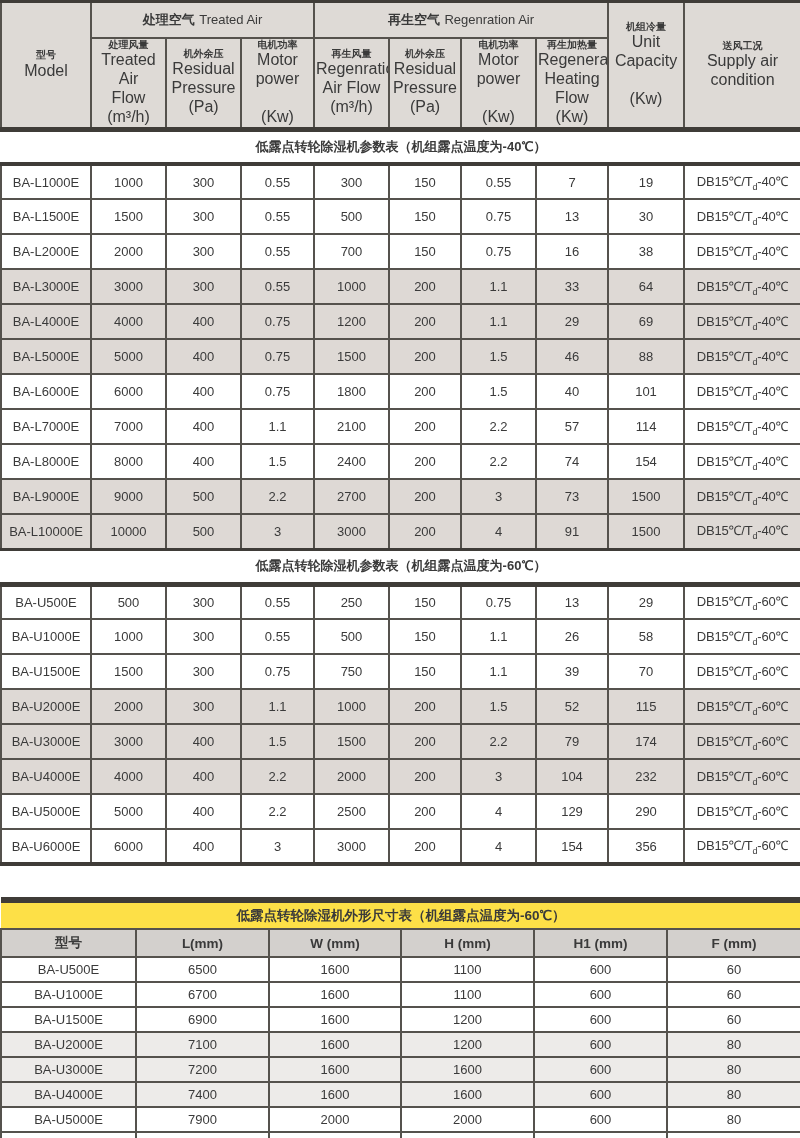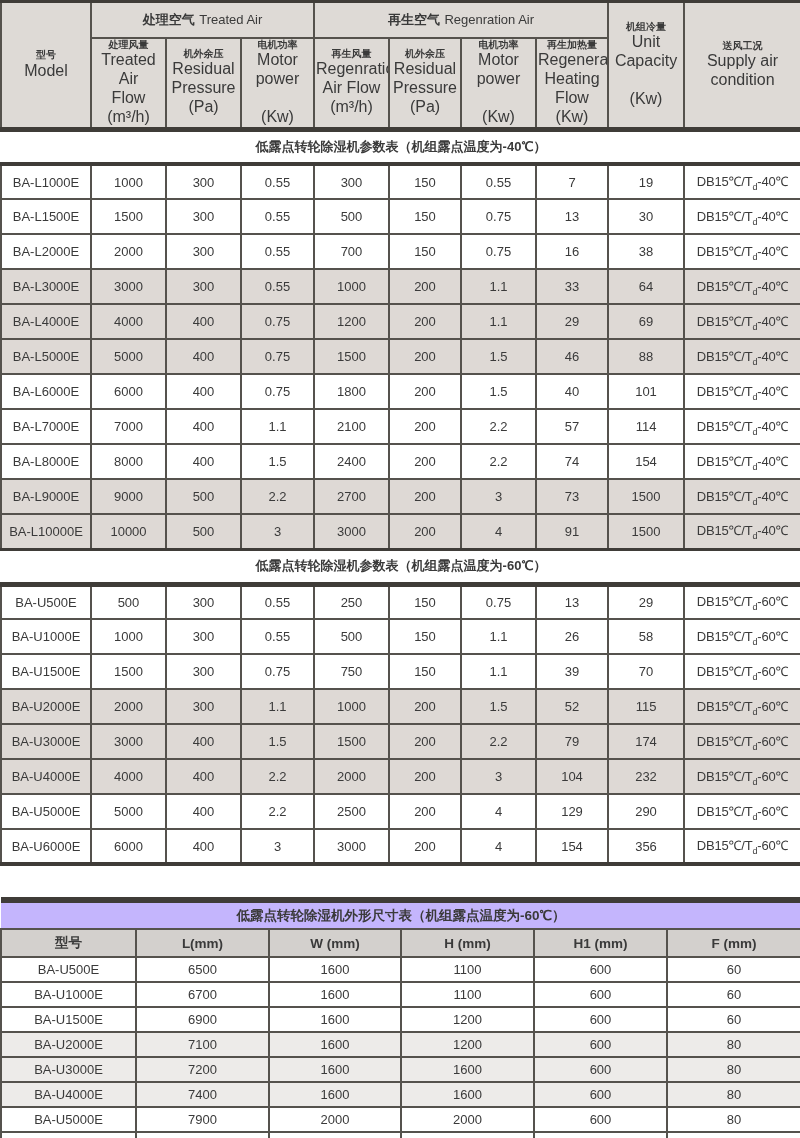--- a/index.html
+++ b/index.html
@@ -39,21 +39,21 @@
   .spec tbody td { font-size: 13px; background: #ffffff; }
   .spec tbody tr.shaded td { background: #ded9d5; }
   .spec tbody:last-of-type tr:last-child td { border-bottom: 4px solid #3f3c38; }
   td[data-name="condition-cell"] { font-size: 12.5px; letter-spacing: -0.2px; }
   sub { font-size: 9px; }
   
   .dim { margin-top: 31px; }
   .dim-title {
     border-left: none; border-right: none;
     border-top: 6px solid #3f3c38; border-bottom: 2px solid #55524d;
-    background: #c4b5fd;
+    background: #fde047;
     font-weight: bold; font-size: 13.5px;
     height: 29px;
     margin-left: 8px;
   }
   .dim thead tr.dim-head { height: 28px; }
   .dim thead tr.dim-head th { background: #d3d0cd; font-weight: bold; font-size: 13.5px; }
   .dim tbody tr { height: 25px; }
   .dim tbody td { font-size: 13px; background: #ffffff; }
   .dim tbody tr.shaded td { background: #edebe9; }
   .dim tbody tr:last-child td { border-bottom: 5px solid #3f3c38; }

